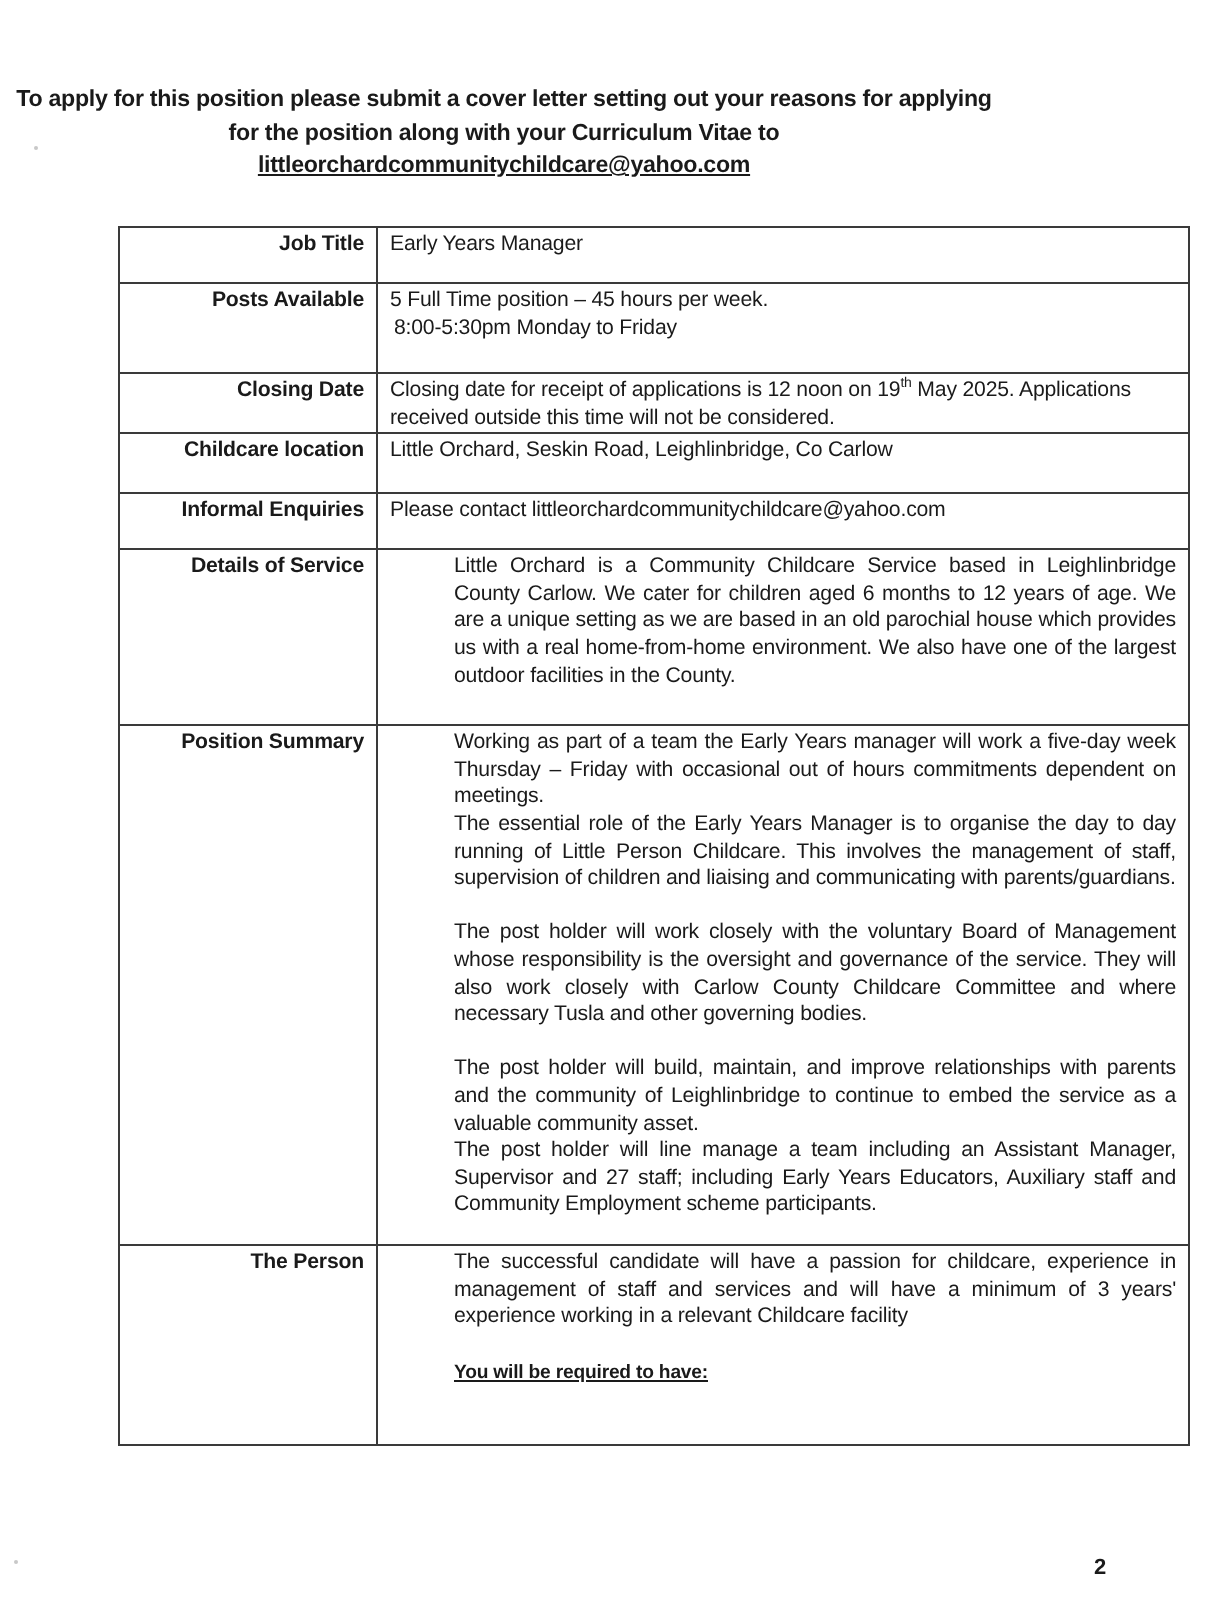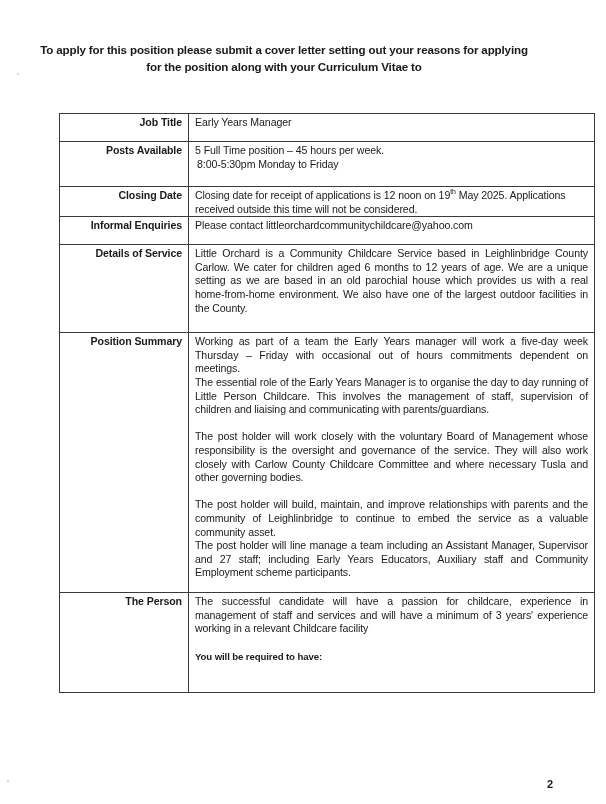--- a/index.html
+++ b/index.html
@@ -18,21 +18,20 @@
   .intro {
     position: absolute;
     left: 0;
     top: 42px;
     width: 504px;
     text-align: center;
     font-weight: bold;
     font-size: 11.6px;
     line-height: 16.5px;
     letter-spacing: -0.15px;
-    padding-left: 32px;
   }
   .intro .email {
     text-decoration: underline;
     color: #1a1a1a;
   }
   .job-table {
     position: absolute;
     left: 59px;
     top: 113px;
     width: 535px;
@@ -50,29 +49,31 @@
   .job-table td.label {
     width: 117px;
     font-weight: bold;
     text-align: right;
   }
   .job-table td.value {
     text-align: left;
   }
   .job-table td.justify p {
     text-align: justify;
+    margin-left: 32px;
   }
   .job-table p {
     margin: 0;
   }
   .job-table p.gap {
     margin-top: 13.6px;
   }
   .req-heading {
     font-weight: bold;
+    text-decoration: underline;
     font-size: 9.6px;
   }
   .page-number {
     position: absolute;
     left: 547px;
     top: 778px;
     font-size: 11px;
     font-weight: bold;
   }
   .scan-dot {
@@ -82,20 +83,21 @@
     background: #c8c8c8;
     border-radius: 1px;
   }
 </style>
 </head>
 <body>
 
 <div class="intro">
   <div>To apply for this position please submit a cover letter setting out your reasons for applying</div>
   <div>for the position along with your Curriculum Vitae to</div>
+  <div><span class="email">littleorchardcommunitychildcare@yahoo.com</span></div>
 </div>
 
 <table class="job-table">
   <colgroup>
     <col style="width:129px">
     <col style="width:406px">
   </colgroup>
   <tbody>
 
     <tr style="height:28px">
@@ -114,20 +116,26 @@
     </tr>
 
     <tr style="height:28px">
       <td class="label">Closing Date</td>
       <td class="value">
         <p><span>Closing date for receipt of applications is 12 noon on 19</span><sup style="font-size:7px;line-height:0">th</sup><span> May 2025. Applications received outside this time will not be considered.</span></p>
       </td>
     </tr>
 
 
+    <tr style="height:30px">
+      <td class="label">Childcare location</td>
+      <td class="value">
+        <p>Little Orchard, Seskin Road, Leighlinbridge, Co Carlow</p>
+      </td>
+    </tr>
 
     <tr style="height:28px">
       <td class="label">Informal Enquiries</td>
       <td class="value">
         <p>Please contact littleorchardcommunitychildcare@yahoo.com</p>
       </td>
     </tr>
 
     <tr style="height:88px">
       <td class="label">Details of Service</td>

